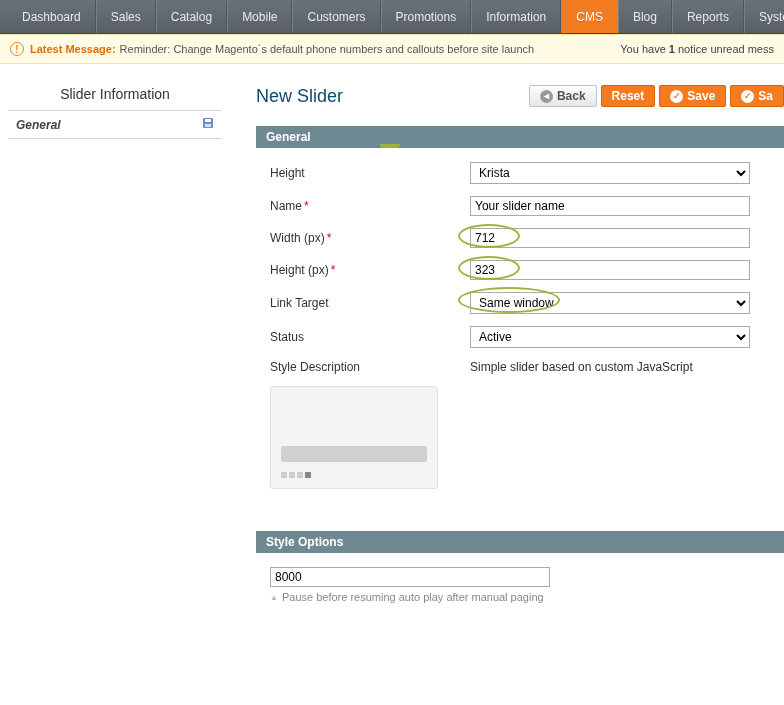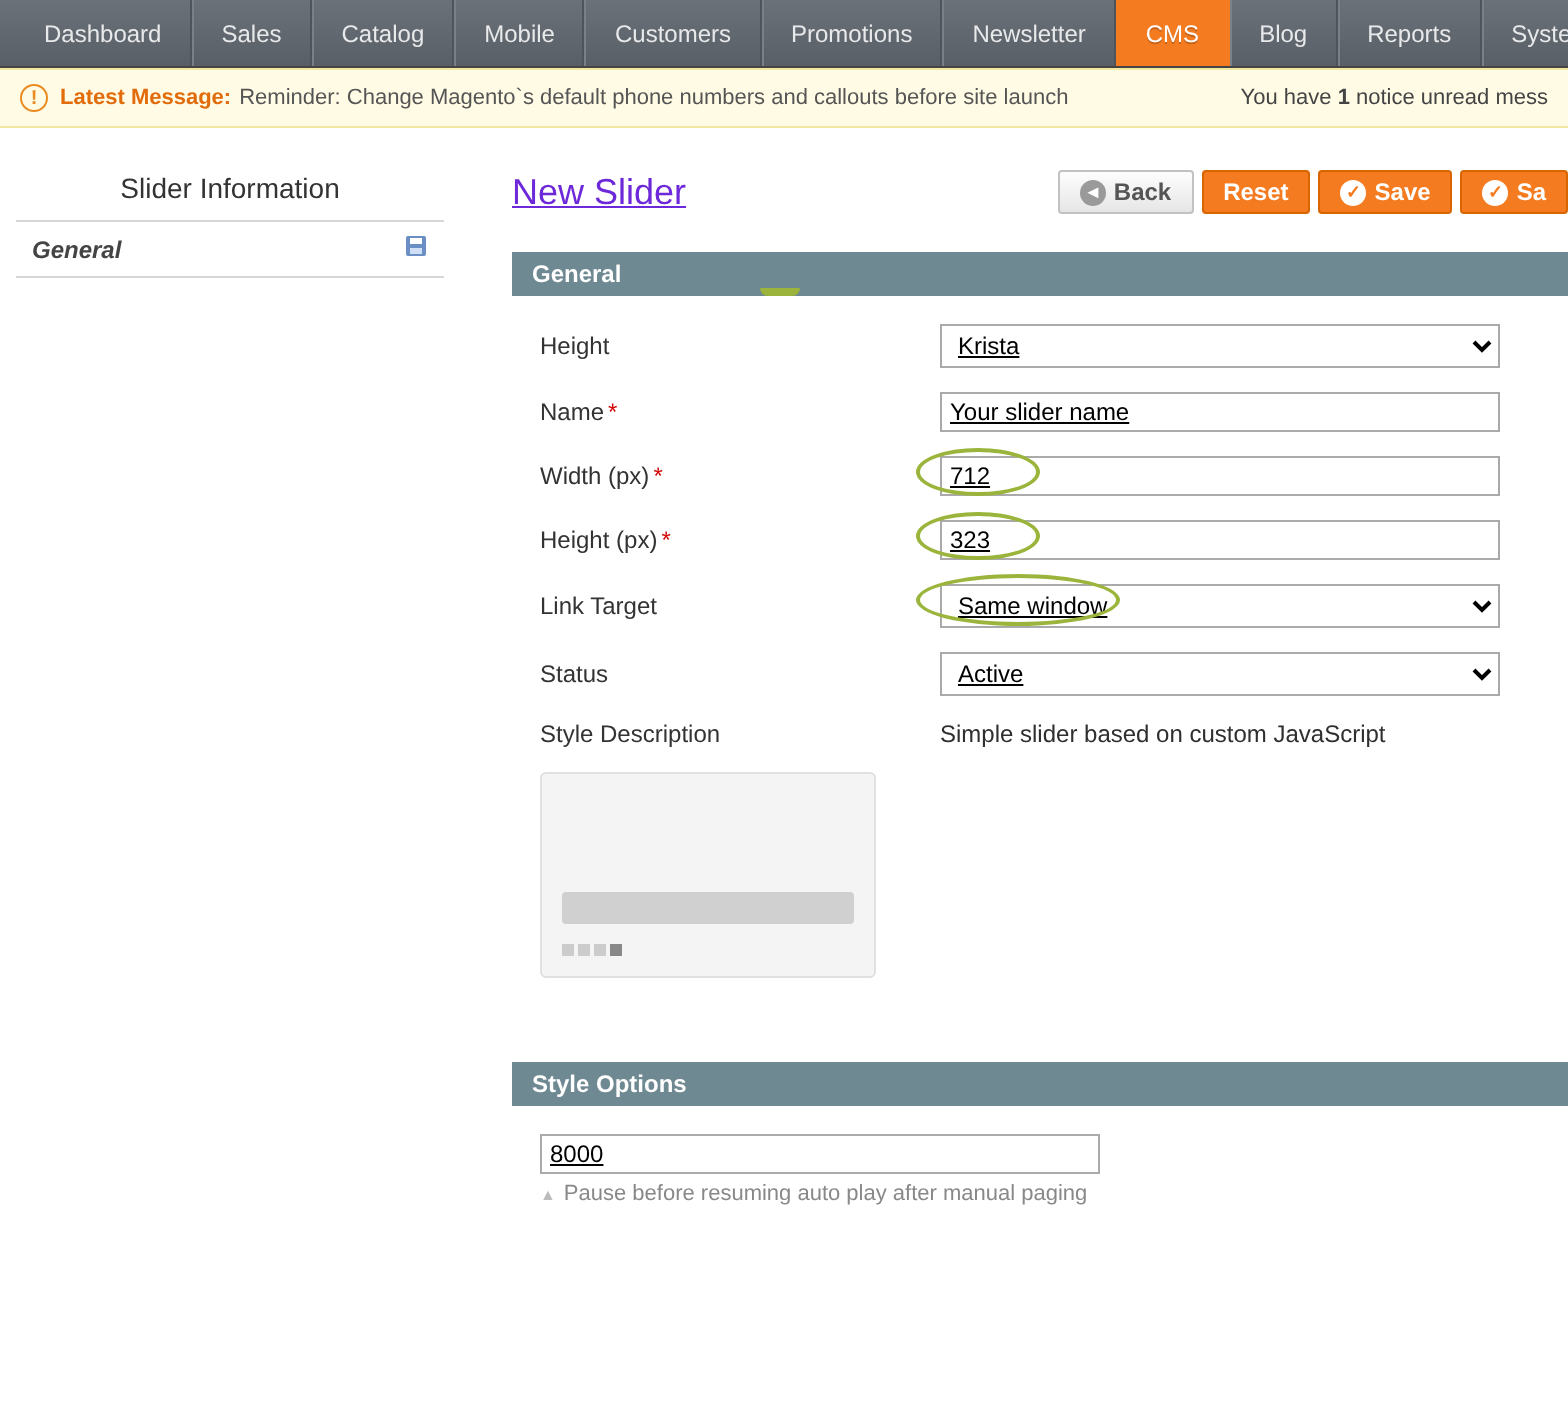--- a/index.html
+++ b/index.html
@@ -13,36 +13,36 @@
 .msgbar .label { color: #e26b0a; font-weight: bold; margin-right: 4px; }
 .msgbar .text { color: #555; }
 .msgbar .right { margin-left: auto; color: #444; }
 .main { display: flex; padding: 18px 0 0 0; }
 .sidebar { width: 222px; padding: 0 0 0 8px; }
 .sidebar h3 { font-size: 14px; font-weight: normal; color: #333; padding: 4px 4px 8px 4px; text-align: center; }
 .sidebar-item { background: #fff; border: 1px solid #d6d6d6; border-left: none; border-right: none; padding: 6px 8px; display: flex; align-items: center; font-size: 12px; color: #444; font-style: italic; font-weight: bold; }
 .sidebar-item .icon { margin-left: auto; color: #5b7fb5; font-size: 12px; }
 .content { flex: 1; padding: 0 0 0 34px; position: relative; }
 .page-header { display: flex; align-items: center; margin-bottom: 16px; height: 28px; }
-.page-header h2 { color: #6d28d9; font-size: 18px; font-weight: normal; text-decoration: underline; }
+.page-header h2 { color: #0c4a6e; font-size: 18px; font-weight: normal; }
 .page-header .actions { margin-left: auto; display: flex; gap: 4px; white-space: nowrap; }
 .btn { display: inline-flex; align-items: center; padding: 3px 10px; border-radius: 2px; font-size: 12px; font-weight: bold; cursor: pointer; border: 1px solid; gap: 4px; }
 .btn-gray { background: linear-gradient(to bottom, #fdfdfd, #e6e6e6); border-color: #c2c2c2; color: #555; }
 .btn-orange { background: #f47b20; border-color: #d96500; color: #fff; }
 .btn .circ { width: 13px; height: 13px; border-radius: 50%; display: inline-flex; align-items: center; justify-content: center; font-size: 9px; }
 .btn-gray .circ { background: #9a9a9a; color: #fff; }
 .btn-orange .circ { background: #fff; color: #f47b20; }
 .panel { margin-bottom: 22px; }
 .panel-head { background: #6f8992; color: #fff; font-weight: bold; font-size: 12px; padding: 4px 10px; }
 .panel-body { border: 0px solid #d6d6d6; border-top: none; padding: 14px 14px 20px 14px; }
 .row { display: flex; align-items: center; margin-bottom: 12px; }
 .row .label { width: 200px; color: #333; font-size: 12px; }
 .row .req { color: #d40707; margin-left: 2px; }
 .row .field { flex: 1; }
-.row select, .row input[type=text] { width: 280px; padding: 2px 4px; font-size: 12px; border: 1px solid #aaa; background: #fff; font-family: inherit; text-decoration: underline; }
+.row select, .row input[type=text] { width: 280px; padding: 2px 4px; font-size: 12px; border: 1px solid #aaa; background: #fff; font-family: inherit; }
 .row .hint { font-size: 11px; color: #888; margin-top: 4px; display: flex; align-items: flex-start; gap: 4px; width: 280px; }
 .row .hint::before { content: "▲"; font-size: 8px; color: #bbb; margin-top: 2px; }
 .preview-box { width: 168px; height: 103px; background: #f4f4f4; border: 1px solid #e0e0e0; border-radius: 3px; margin-top: 8px; padding: 10px; position: relative; }
 .preview-box .bar { position: absolute; bottom: 26px; left: 10px; right: 10px; height: 16px; background: #d0d0d0; border-radius: 2px; }
 .preview-box .dots { position: absolute; bottom: 10px; left: 10px; display: flex; gap: 2px; }
 .preview-box .dots span { width: 6px; height: 6px; background: #ccc; }
 .preview-box .dots span.active { background: #888; }
 .field-wrap { position: relative; display: inline-block; }
 .oval { position: absolute; border: 2px solid #9bb53c; border-radius: 50%; pointer-events: none; }
 .oval-1 { left: -12px; top: -4px; width: 62px; height: 24px; }
@@ -53,21 +53,21 @@
 </head>
 <body>
 
 <div class="topnav" id="topnav">
     <div class="item">Dashboard</div>
     <div class="item">Sales</div>
     <div class="item">Catalog</div>
     <div class="item">Mobile</div>
     <div class="item">Customers</div>
     <div class="item">Promotions</div>
-    <div class="item">Newsletter</div>
+    <div class="item">Information</div>
     <div class="item active">CMS</div>
     <div class="item">Blog</div>
     <div class="item">Reports</div>
     <div class="item">Syste</div>
   </div>
 
 <div class="msgbar">
   <span class="excl">!</span>
   <span class="label">Latest Message:</span>
   <span class="text">Reminder: Change Magento`s default phone numbers and callouts before site launch</span>

